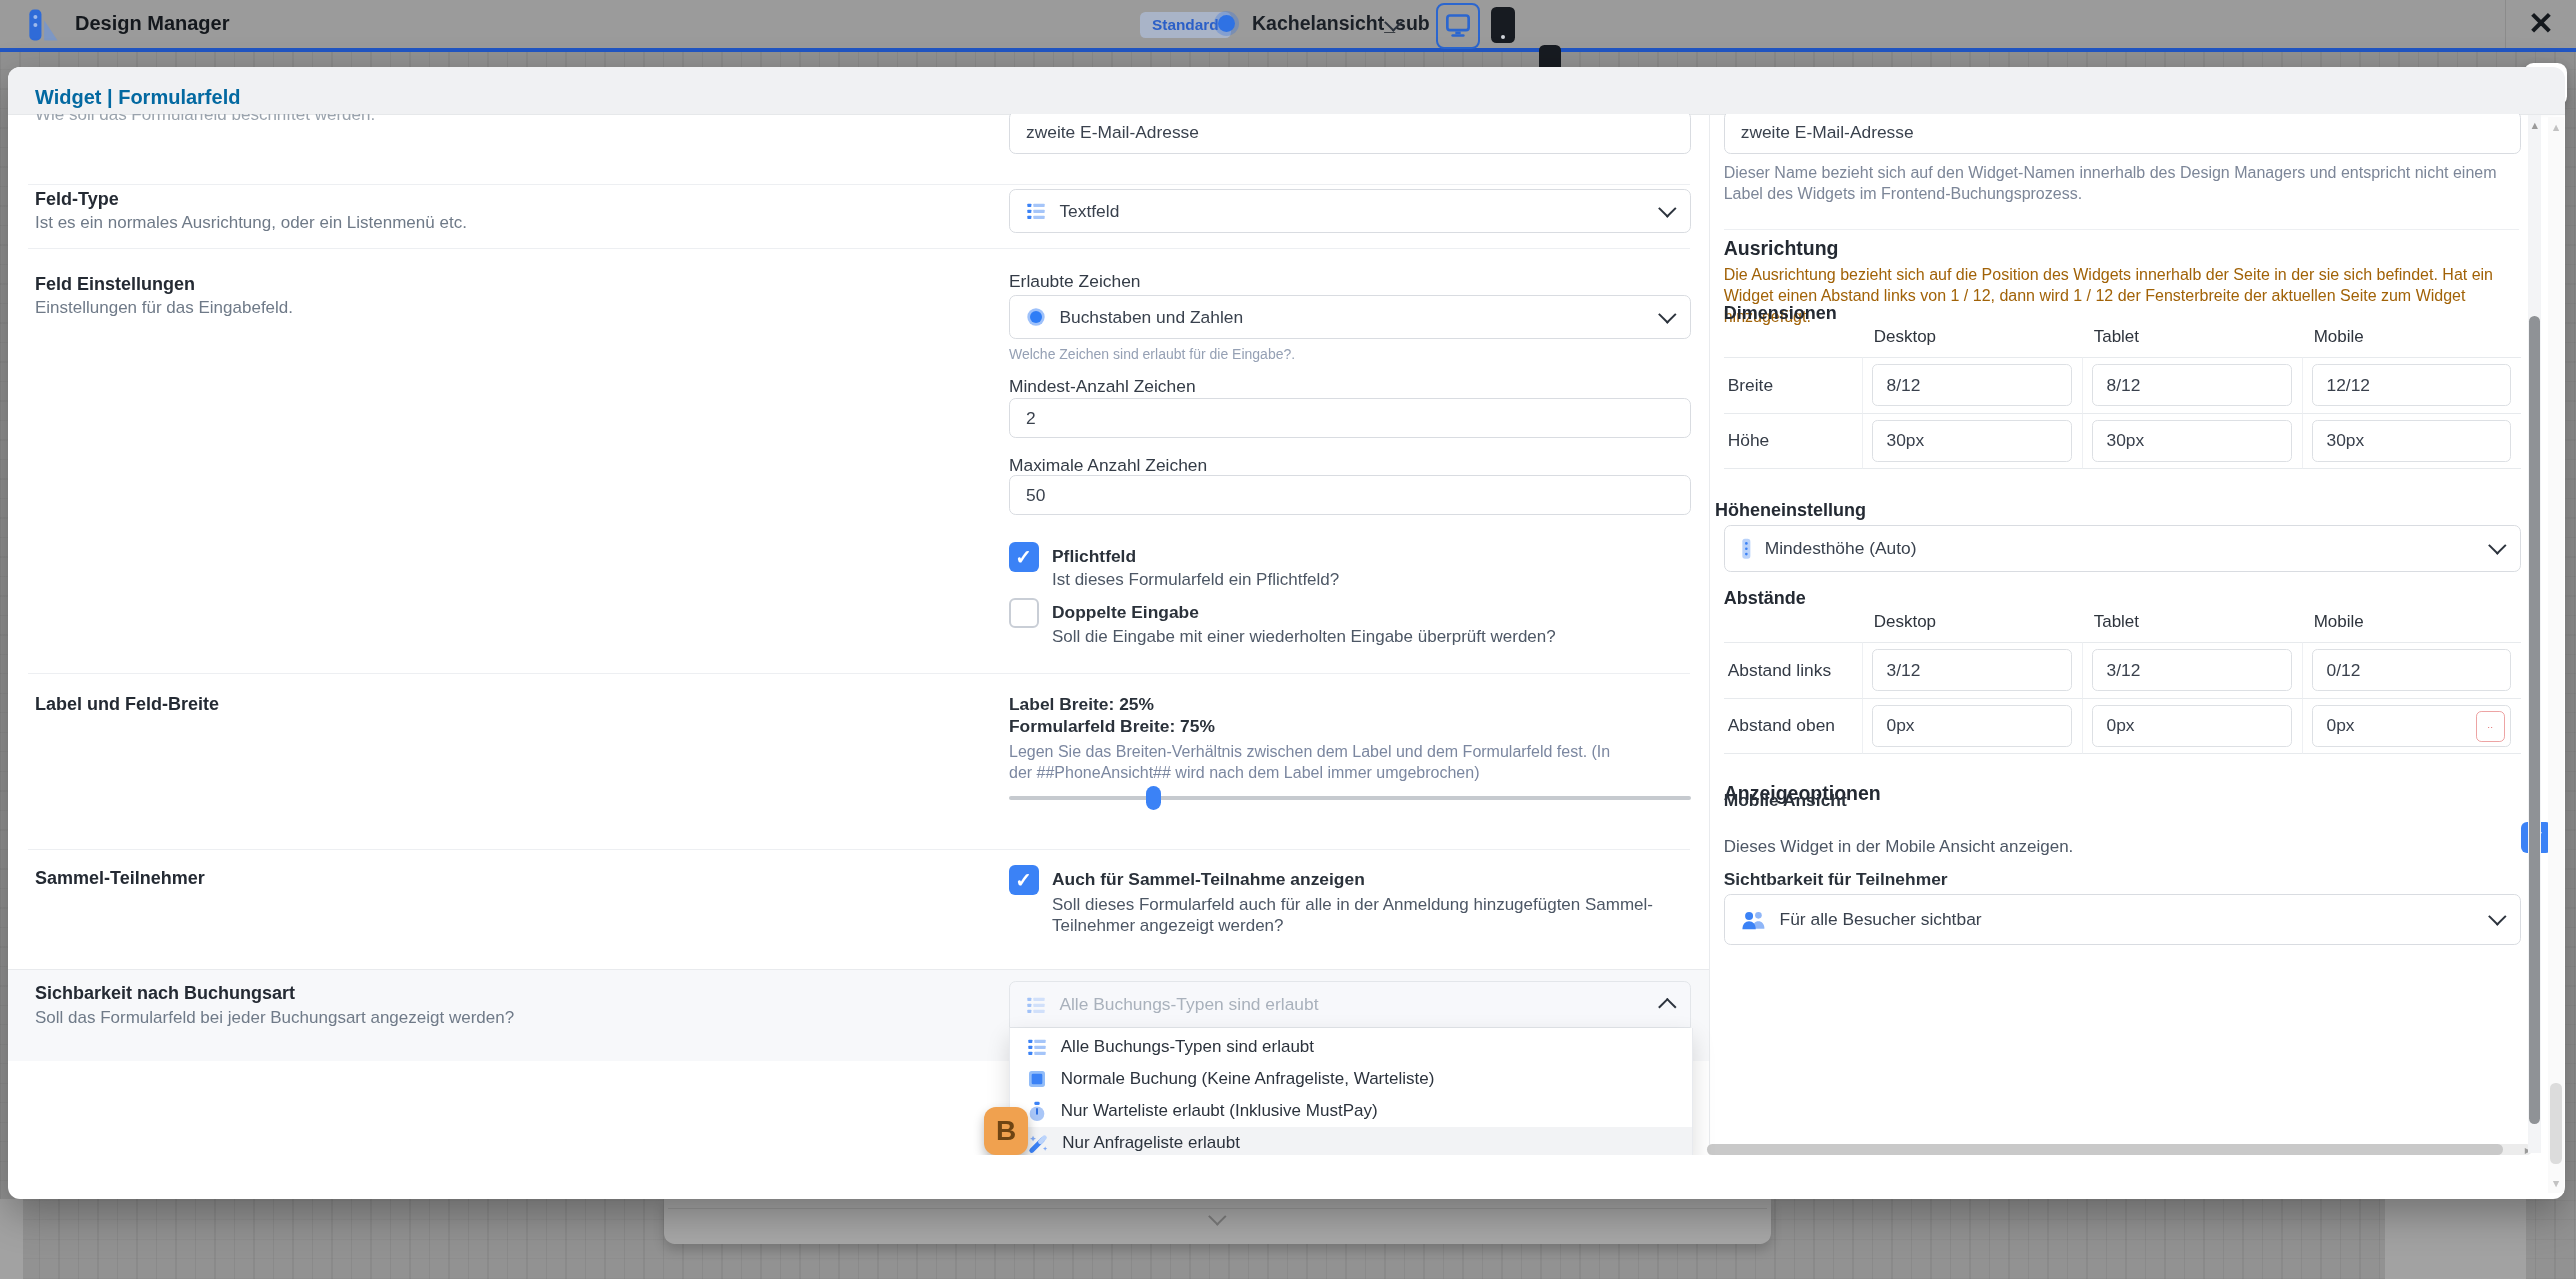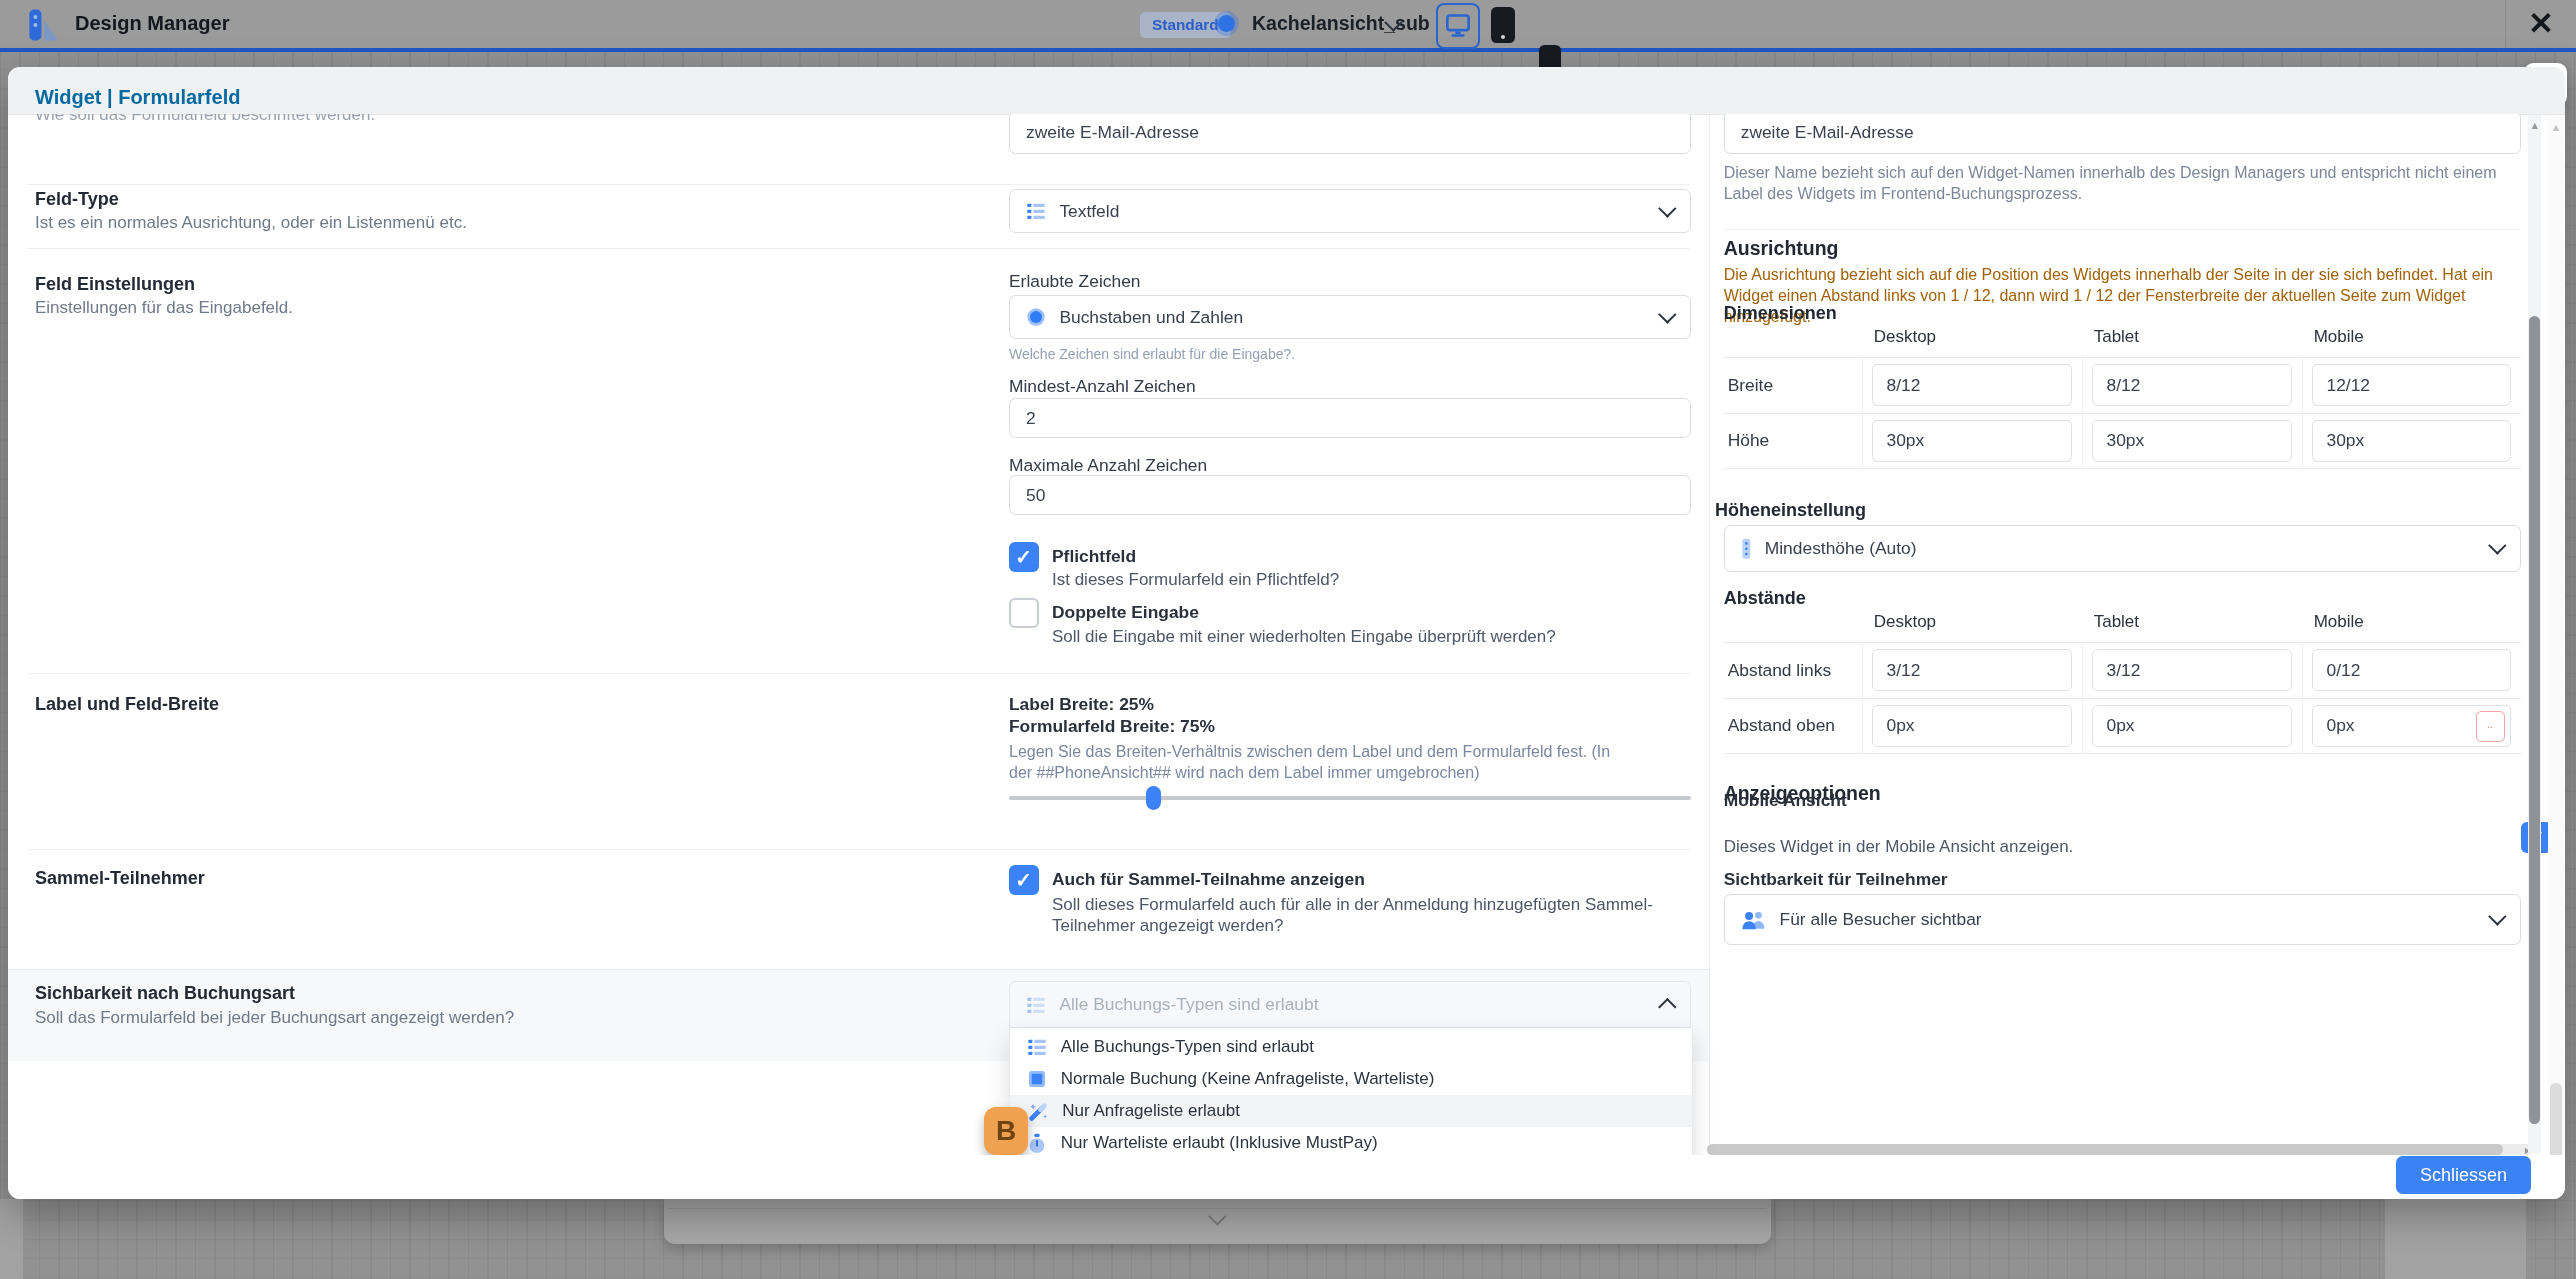--- a/index.html
+++ b/index.html
@@ -255,36 +255,36 @@
             </svg>
             <span>Alle Buchungs-Typen sind erlaubt</span>
           </div>
           <div class="dditem">
             <svg width="20" height="20" viewBox="0 0 30 30">
               <rect x="3" y="3" width="24" height="24" rx="4" fill="#93bdf8"></rect>
               <rect x="7" y="7" width="16" height="16" rx="2" fill="#3b82f6"></rect>
             </svg>
             <span>Normale Buchung (Keine Anfrageliste, Warteliste)</span>
           </div>
+          <div class="dditem">
+            <svg width="20" height="21.5" viewBox="0 0 30 32">
+              <rect x="11" y="1" width="8" height="5" rx="2" fill="#3b82f6"></rect>
+              <circle cx="15" cy="19" r="11" fill="#a9c6f7"></circle>
+              <line x1="15" y1="19" x2="15" y2="12" stroke="#2f6fe0" stroke-width="3" stroke-linecap="round"></line>
+            </svg>
+            <span>Nur Warteliste erlaubt (Inklusive MustPay)</span>
+          </div>
           <div class="dditem hl">
             <svg width="21.5" height="21.5" viewBox="0 0 32 32">
               <line x1="7" y1="26" x2="23" y2="10" stroke="#3b82f6" stroke-width="7" stroke-linecap="round"></line>
               <line x1="20" y1="13" x2="26" y2="7" stroke="#bcd4fb" stroke-width="7" stroke-linecap="round"></line>
               <path d="M9 4 l1.4 3 3 1.4 -3 1.4 -1.4 3 -1.4 -3 -3 -1.4 3 -1.4 Z" fill="#7fa9f5"></path>
               <path d="M27 20 l1 2.2 2.2 1 -2.2 1 -1 2.2 -1 -2.2 -2.2 -1 2.2 -1 Z" fill="#7fa9f5"></path>
             </svg>
             <span>Nur Anfrageliste erlaubt</span>
-          </div>
-          <div class="dditem">
-            <svg width="20" height="21.5" viewBox="0 0 30 32">
-              <rect x="11" y="1" width="8" height="5" rx="2" fill="#3b82f6"></rect>
-              <circle cx="15" cy="19" r="11" fill="#a9c6f7"></circle>
-              <line x1="15" y1="19" x2="15" y2="12" stroke="#2f6fe0" stroke-width="3" stroke-linecap="round"></line>
-            </svg>
-            <span>Nur Warteliste erlaubt (Inklusive MustPay)</span>
           </div>
         </div>
         <div class="abs bbadge">B</div>
       </div>
 
       <div class="abs col-right">
         <div class="inp" style="left:12.7px;top:-3.4px;width:797px;height:43px;">
           <span>zweite E-Mail-Adresse</span>
         </div>
         <div class="abs help" style="left:12.7px;top:48px;width:792px;">Dieser Name bezieht sich auf den Widget-Namen innerhalb des Design Managers und entspricht nicht einem Label des Widgets im Frontend-Buchungsprozess.</div>
@@ -419,18 +419,15 @@
     <div class="abs vscroll-i">
       <span class="sarrow" style="top:4px;">▲</span>
       <div class="thumb"></div>
     </div>
     <div class="abs vscroll-o">
       <span class="sarrow" style="top:4px;color:#c2c2c2;">▲</span>
       <div class="thumb"></div>
       <span class="sarrow" style="bottom:4px;color:#c2c2c2;">▼</span>
     </div>
 
-    <div class="abs m-footer">
-      <button class="btn-primary">Schliessen</button>
-    </div>
   </div>
 </div>
 
 
 </body></html>

